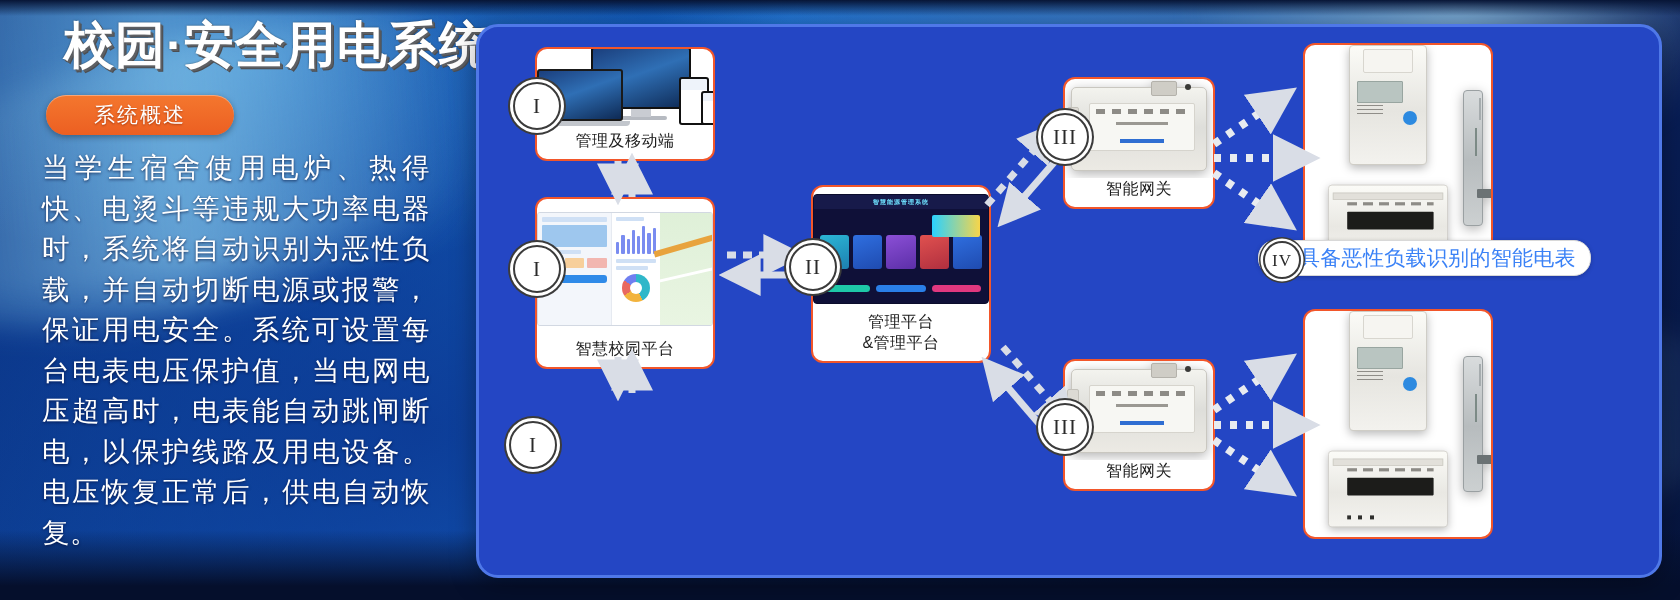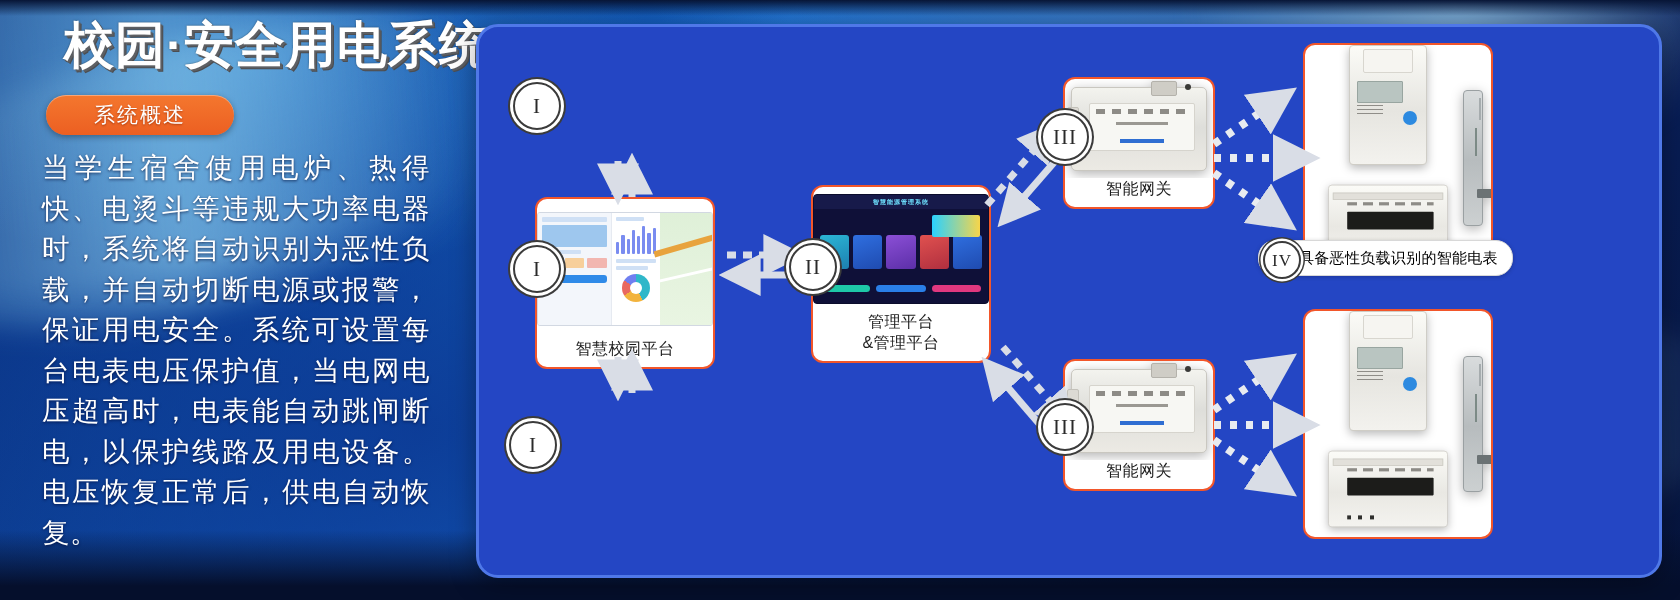--- a/index.html
+++ b/index.html
@@ -70,21 +70,21 @@
   .badge i{font-style:normal;font-family:"Liberation Serif","DejaVu Serif",serif;
      font-size:21px;color:#2a2a2a;letter-spacing:1px;line-height:1;}
   .badge.sm{width:34px;height:34px;box-shadow:0 0 0 2.5px #fff, 0 0 0 4px #3b3b3b;}
   .badge.sm i{font-size:17px;}
 
   
   .ivbar{position:absolute;left:1258px;top:240px;height:34px;
      background:#fff;border-radius:17px;border:1px solid #d8d8d8;
      display:flex;align-items:center;padding:0 14px 0 40px;z-index:8;
      box-shadow:0 1px 4px rgba(0,0,0,.22);}
-  .ivbar span{font-size:15px;color:#000000;white-space:nowrap;letter-spacing:.3px;}
+  .ivbar span{font-size:21px;color:#3b82f6;white-space:nowrap;letter-spacing:.3px;}
 
   
   .screens{position:relative;width:176px;height:86px;}
   .mon{position:absolute;left:54px;top:0;width:100px;height:62px;background:#111;border-radius:3px;padding:2px;box-sizing:border-box;}
   .mon:after{content:"";position:absolute;left:40px;top:62px;width:20px;height:8px;background:#c9ccd2;}
   .mon:before{content:"";position:absolute;left:24px;top:69px;width:52px;height:4px;background:#b6bac1;border-radius:2px;}
   .lap{position:absolute;left:0;top:22px;width:86px;height:52px;background:#1a1a1a;border-radius:3px;padding:2px;box-sizing:border-box;}
   .lap:after{content:"";position:absolute;left:-7px;top:52px;width:100px;height:5px;background:#c2c6cc;border-radius:0 0 4px 4px;}
   .tab{position:absolute;left:142px;top:30px;width:30px;height:48px;background:#111;border-radius:3px;padding:2px;box-sizing:border-box;}
   .pho{position:absolute;left:164px;top:44px;width:17px;height:34px;background:#111;border-radius:3px;padding:2px;box-sizing:border-box;}
@@ -239,20 +239,39 @@
         <path d="M735,146 L810,198" stroke="#e8ebf0" stroke-width="8" stroke-dasharray="7 9" marker-end="url(#ah)"></path>
       </g>
 
       <g>
         <path d="M735,383 L810,332" stroke="#e8ebf0" stroke-width="8" stroke-dasharray="7 9" marker-end="url(#ah)"></path>
         <path d="M735,398 L832,398" stroke="#e8ebf0" stroke-width="8" stroke-dasharray="7 9" marker-end="url(#ah)"></path>
         <path d="M735,413 L810,464" stroke="#e8ebf0" stroke-width="8" stroke-dasharray="7 9" marker-end="url(#ah)"></path>
       </g>
     </svg>
 
+    <div class="node" style="left:56px;top:20px;width:180px;height:114px">
+      <div class="art">
+        <div class="screens">
+          <div class="mon">
+              <div class="scr"></div>
+            </div>
+          <div class="lap">
+              <div class="scr"></div>
+            </div>
+          <div class="tab">
+              <div class="scr light"></div>
+            </div>
+          <div class="pho">
+              <div class="scr light"></div>
+            </div>
+        </div>
+      </div>
+      <div class="cap">管理及移动端</div>
+    </div>
 
     <div class="node" style="left:56px;top:170px;width:180px;height:172px">
       <div class="art">
         <div class="campus">
           <div class="l">
             <div class="tile" style="height:5px"></div>
             <div class="tile" style="height:22px;background:#9ec7ee"></div>
             <div class="tile" style="height:4px;width:60%"></div>
             <div style="display:flex;gap:3px;margin:4px 0">
               <div class="tile" style="height:10px;flex:1;background:#f2b6b0"></div>

